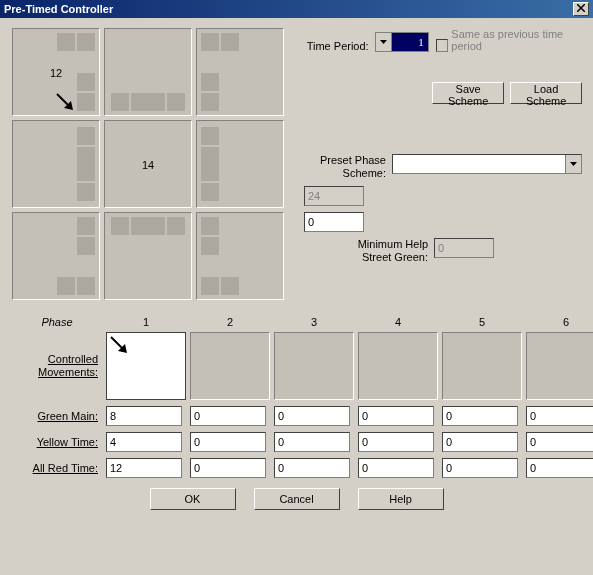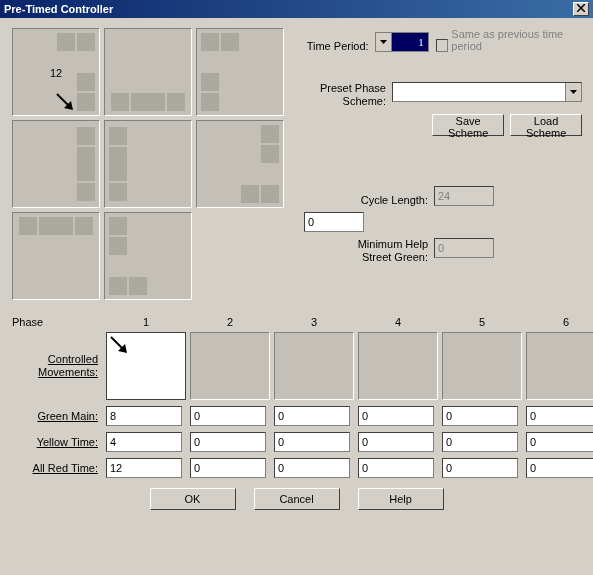--- a/index.html
+++ b/index.html
@@ -248,20 +248,23 @@
         <div class="mini" style="top:4px;left:24px;"></div>
         <div class="mini" style="bottom:24px;left:4px;"></div>
         <div class="mini" style="bottom:4px;left:4px;"></div>
       </div>
 
       <div class="cell">
         <div class="mini" style="top:6px;right:4px;"></div>
         <div class="mini" style="top:26px;right:4px;"></div>
         <div class="mini" style="bottom:26px;right:4px;"></div>
         <div class="mini" style="bottom:6px;right:4px;"></div>
+      </div>
+      <div class="cell">
+        <span class="lbl">14</span>
       </div>
       <div class="cell">
         <div class="mini" style="top:6px;left:4px;"></div>
         <div class="mini" style="top:26px;left:4px;"></div>
         <div class="mini" style="bottom:26px;left:4px;"></div>
         <div class="mini" style="bottom:6px;left:4px;"></div>
       </div>
 
       <div class="cell">
         <div class="mini" style="top:4px;right:4px;"></div>
@@ -293,60 +296,59 @@
               </svg>
           </div>
           <input value="1" style="">
         </div>
         <span style="width:8px;"></span>
         <span class="checkbox-box"></span>
         <span style="width:4px;"></span>
         <span class="disabled-text">Same as previous time period</span>
       </div>
 
+      <div class="field-row" style="margin-left:128px; gap:6px; margin-bottom:50px;">
+        <button class="btn">Save Scheme</button>
+        <button class="btn">Load Scheme</button>
+      </div>
+
       <div class="field-row" style="align-items:flex-start;">
         <div style="width:88px; text-align:right; padding-right:6px; line-height:13px;">
           <span>Preset Phase</span><br>
           <span>Scheme:</span>
         </div>
         <div class="combo-dd" style="width:190px;">
           <input class="combo-input" value="" style="">
           <div class="combo-btn">
             <svg class="tri" viewBox="0 0 7 4">
                 <polygon points="0,0 7,0 3.5,4" fill="#000"></polygon>
               </svg>
           </div>
         </div>
       </div>
 
-      <div class="field-row" style="margin-left:128px; gap:6px; margin-bottom:50px;">
-        <button class="btn">Save Scheme</button>
-        <button class="btn">Load Scheme</button>
-      </div>
-
       <div class="field-row">
-        <span class="field-label" style="width:130px;">Cycle Length:</span>
         <input class="text disabled" style="width: 60px;" readonly="" value="24">
       </div>
       <div class="field-row">
         <input class="text" style="width: 60px;" value="0">
       </div>
       <div class="field-row" style="align-items:flex-start;">
         <div class="field-label" style="width:130px; line-height:13px;">
           <span>Minimum Help</span><br>
           <span>Street Green:</span>
         </div>
         <input class="text disabled" style="width: 60px;" readonly="" value="0">
       </div>
     </div>
   </div>
 
   <div class="phase-section">
     <div class="phase-headers">
-      <div style="text-align:left;">Phase</div>
+      <div style="text-align:center;font-style:italic;">Phase</div>
       <div>1</div>
       <div>2</div>
       <div>3</div>
       <div>4</div>
       <div>5</div>
       <div>6</div>
     </div>
 
     <div class="phase-row" style="align-items:center; height:68px;">
       <div class="rlabel" style="line-height:13px;">

